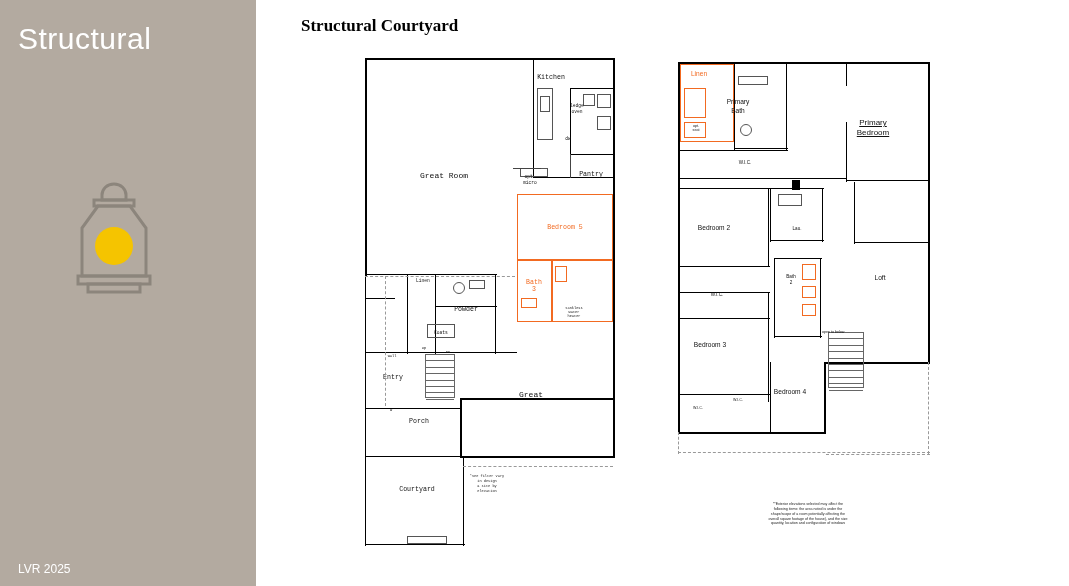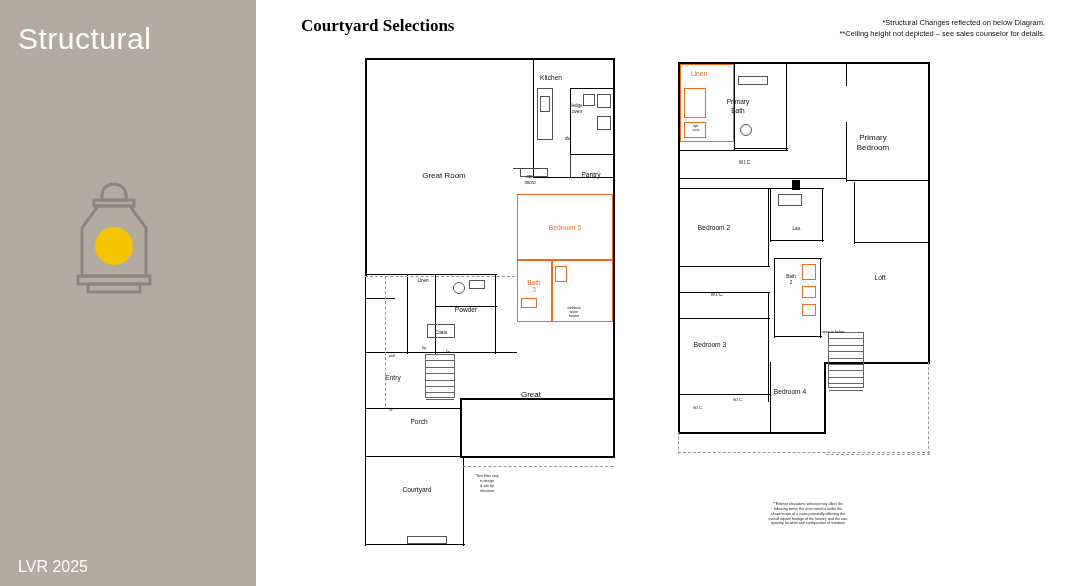--- a/index.html
+++ b/index.html
@@ -70,21 +70,21 @@
     font-size: 11px;
     font-weight: 700;
     color: #1a1a1a;
     letter-spacing: 1.5px;
   }
   .sidebar-footer {
     position: absolute;
     left: 18px;
     bottom: 10px;
     color: #ffffff;
-    font-size: 16px;
+    font-size: 12px;
   }
 
   
   .doc-title {
     position: absolute;
     left: 301px;
     top: 16px;
     font-size: 17px;
     font-weight: 700;
     color: #000;
@@ -196,27 +196,23 @@
       <path d="M30 26 L14 48 L14 96 L78 96 L78 48 L62 26 Z" fill="none" stroke="#8c857c" stroke-width="3"></path>
       <rect x="10" y="96" width="72" height="8" fill="none" stroke="#8c857c" stroke-width="3"></rect>
       <rect x="20" y="104" width="52" height="8" fill="none" stroke="#8c857c" stroke-width="3"></rect>
       <circle cx="46" cy="66" r="19" fill="#f5c400"></circle>
     </svg>
 
 
     <div class="sidebar-footer">LVR 2025</div>
   </div>
 
-  <div class="doc-title">Courtyard Selections</div>
-  <div class="notes">
-    <div>*Structural Changes reflected on below Diagram.</div>
-    <div>**Ceiling height not depicted – see sales counselor for details.</div>
-  </div>
-
-  <div class="plan" style="left:365px; top:58px; width:250px; height:490px;">
+  <div class="doc-title">Structural Courtyard</div>
+
+  <div class="plan" style="left:365px; top:58px; width:250px; height:490px;font-family:Liberation Mono, monospace;">
 
     <div class="wall" style="left:0; top:0; width:250px; height:1.6px;"></div>
     <div class="wall" style="left:0; top:0; width:1.6px; height:218px;"></div>
     <div class="wall" style="left:248px; top:0; width:1.6px; height:400px;"></div>
     <div class="wall" style="left:95px; top:340px; width:155px; height:1.6px;"></div>
     <div class="wall" style="left:95px; top:340px; width:1.6px; height:60px;"></div>
     <div class="wall" style="left:95px; top:398px; width:155px; height:1.6px;"></div>
 
     <div class="wall" style="left:0; top:216px; width:70px; height:1.2px;"></div>
     <div class="wall" style="left:0; top:216px; width:1.2px; height:80px;"></div>
@@ -336,21 +332,21 @@
     <div class="wall" style="left:56px; top:86px; width:54px; height:1.2px;"></div>
     <div class="wall" style="left:108px; top:0; width:1.2px; height:88px;"></div>
     <div class="room-label" style="left:32px; top:36px; width:56px; white-space:pre-line; line-height:1.3;">Primary
 Bath</div>
     <div class="fix" style="left:60px; top:14px; width:30px; height:9px;"></div>
     <div class="fix-round" style="left:62px; top:62px; width:12px; height:12px;"></div>
 
     <div class="wall" style="left:168px; top:0; width:1.2px; height:24px;"></div>
     <div class="wall" style="left:168px; top:60px; width:1.2px; height:60px;"></div>
     <div class="wall" style="left:168px; top:118px; width:84px; height:1.2px;"></div>
-    <div class="room-label big" style="left:160px; top:71px; width:70px; white-space:pre-line; line-height:1.3;">Primary
+    <div class="room-label big" style="left:160px; top:56px; width:70px; white-space:pre-line; line-height:1.3;text-decoration:underline;">Primary
 Bedroom</div>
 
     <div class="wall" style="left:2px; top:88px; width:108px; height:1.2px;"></div>
     <div class="wall" style="left:2px; top:116px; width:166px; height:1.2px;"></div>
     <div class="room-label tiny" style="left:48px; top:98px; width:38px;">W.I.C.</div>
     <div class="wall" style="left:114px; top:118px; width:8px; height:10px;"></div>
 
     <div class="wall" style="left:0; top:126px; width:92px; height:1.2px;"></div>
     <div class="wall" style="left:90px; top:126px; width:1.2px; height:78px;"></div>
     <div class="wall" style="left:0; top:204px; width:92px; height:1.2px;"></div>

